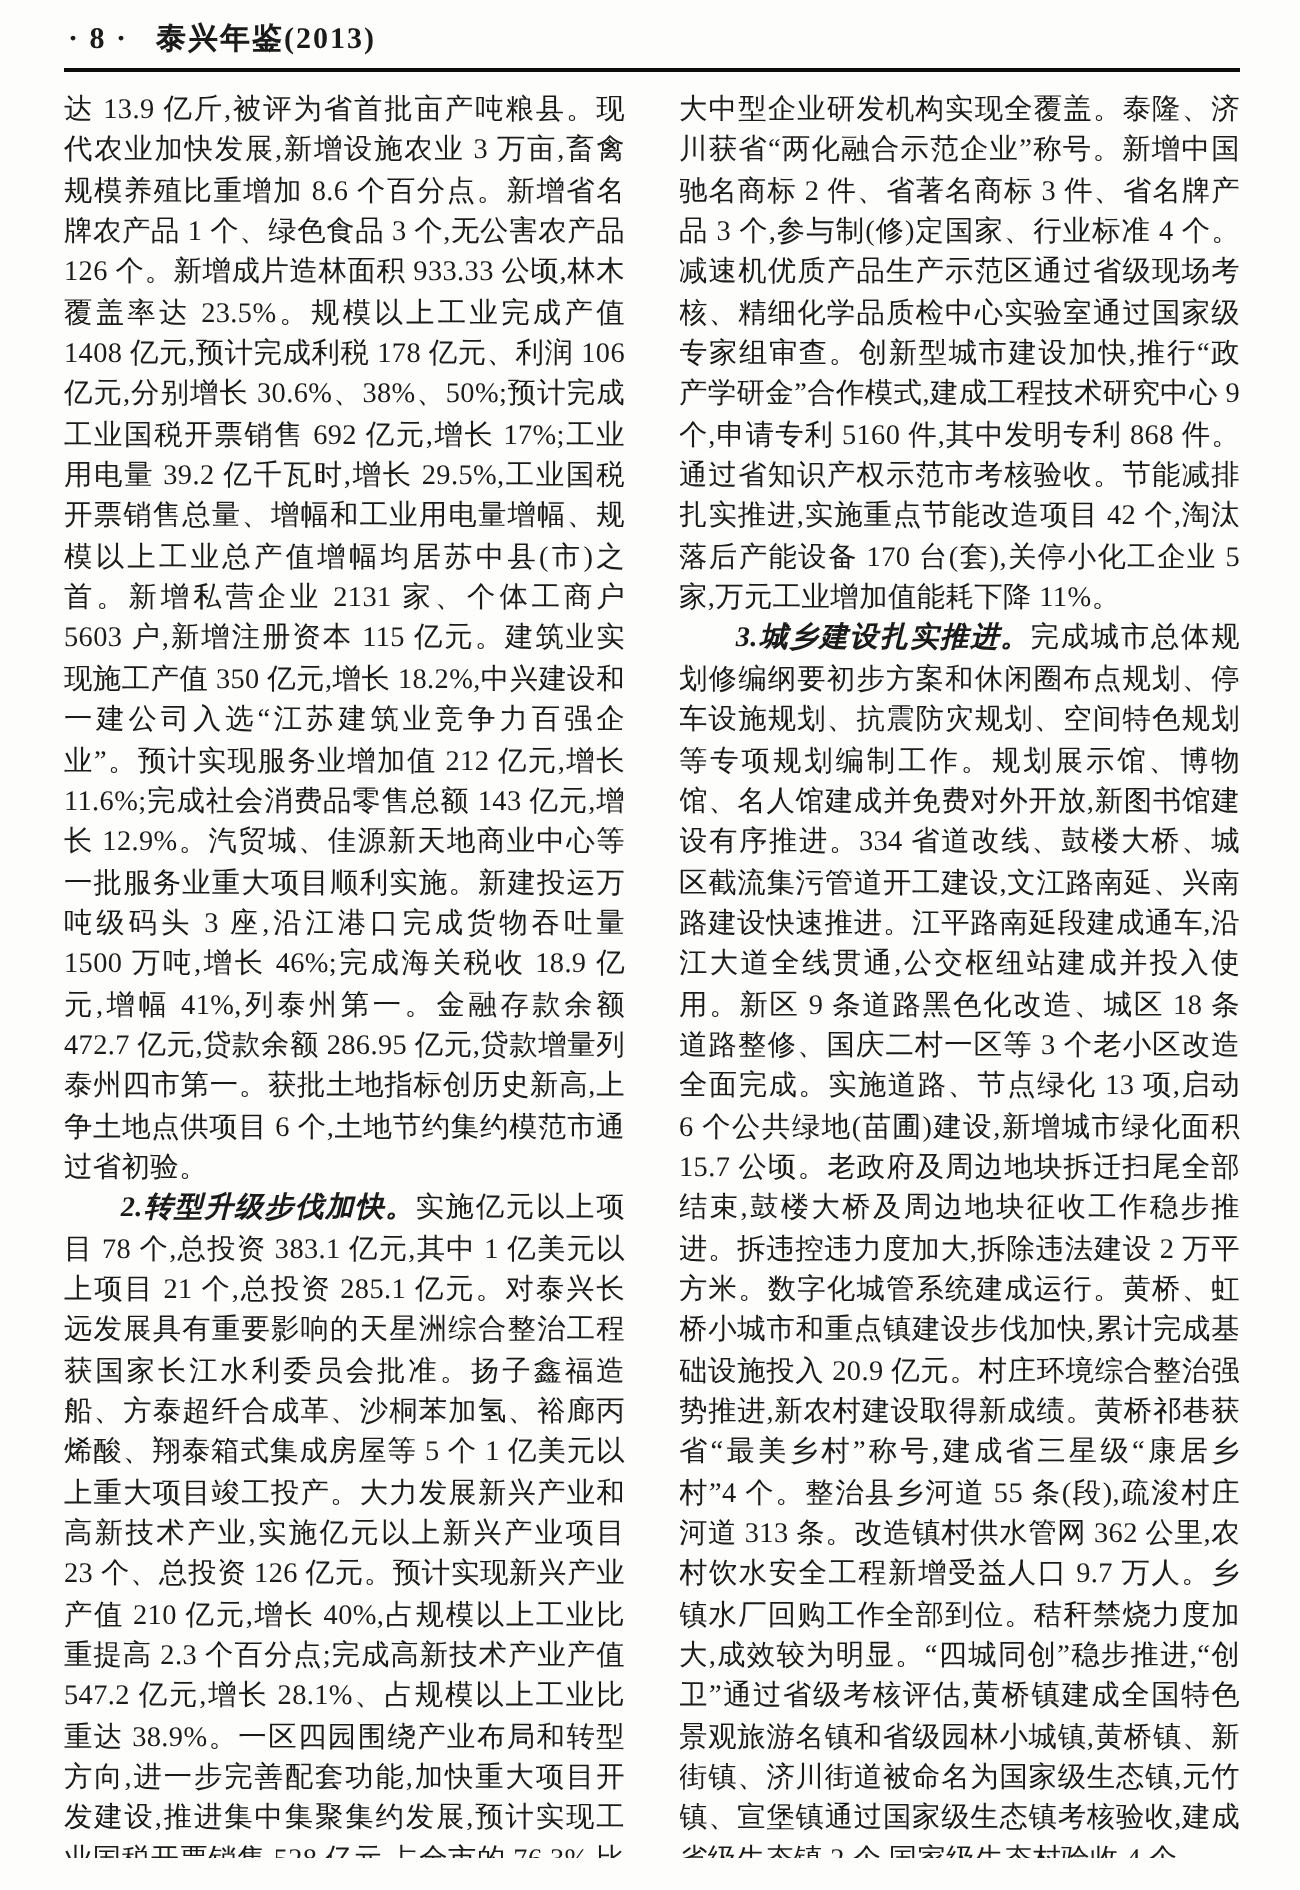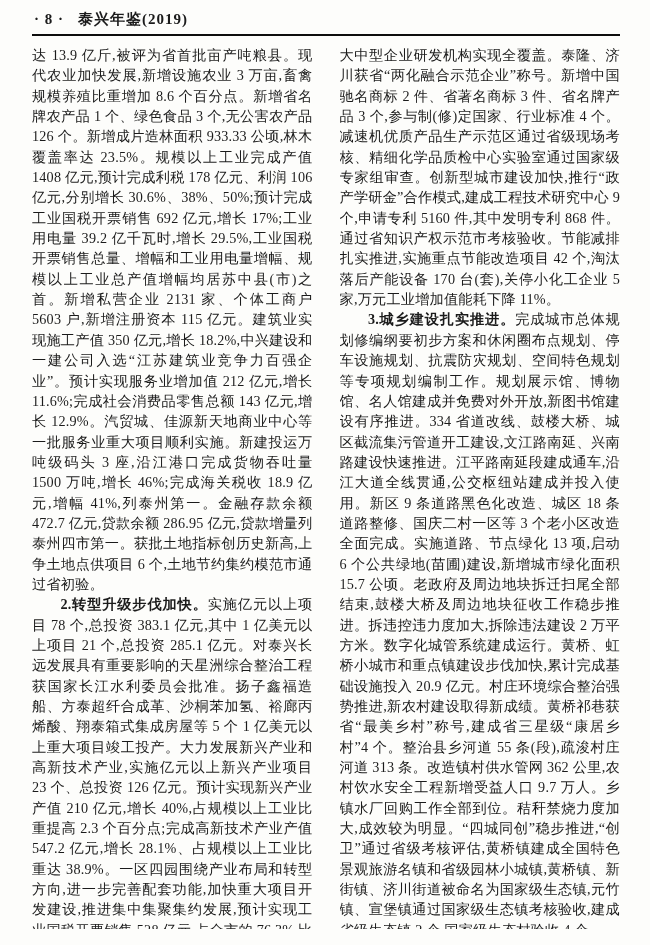--- a/index.html
+++ b/index.html
@@ -46,30 +46,31 @@
   p.para {
     margin: 0;
     font-size: 14.2px;
     line-height: 20.35px;
     text-align: justify;
     text-justify: inter-ideograph;
     letter-spacing: 0.2px;
   }
   p.para.indent { text-indent: 2em; }
   .lead {
+    font-style: italic;
     font-weight: bold;
   }
 </style>
 </head>
 <body>
 
 <div class="page">
   <div class="page-header">
     <span class="page-number">· 8 ·</span>
-    <span class="book-title">泰兴年鉴(2019)</span>
+    <span class="book-title">泰兴年鉴(2013)</span>
   </div>
   <hr class="header-rule">
   <div class="content-columns">
     <div class="col">
         <p class="para"><span>达 13.9 亿斤,被评为省首批亩产吨粮县。现代农业加快发展,新增设施农业 3 万亩,畜禽规模养殖比重增加 8.6 个百分点。新增省名牌农产品 1 个、绿色食品 3 个,无公害农产品 126 个。新增成片造林面积 933.33 公顷,林木覆盖率达 23.5%。规模以上工业完成产值 1408 亿元,预计完成利税 178 亿元、利润 106 亿元,分别增长 30.6%、38%、50%;预计完成工业国税开票销售 692 亿元,增长 17%;工业用电量 39.2 亿千瓦时,增长 29.5%,工业国税开票销售总量、增幅和工业用电量增幅、规模以上工业总产值增幅均居苏中县(市)之首。新增私营企业 2131 家、个体工商户 5603 户,新增注册资本 115 亿元。建筑业实现施工产值 350 亿元,增长 18.2%,中兴建设和一建公司入选“江苏建筑业竞争力百强企业”。预计实现服务业增加值 212 亿元,增长 11.6%;完成社会消费品零售总额 143 亿元,增长 12.9%。汽贸城、佳源新天地商业中心等一批服务业重大项目顺利实施。新建投运万吨级码头 3 座,沿江港口完成货物吞吐量 1500 万吨,增长 46%;完成海关税收 18.9 亿元,增幅 41%,列泰州第一。金融存款余额 472.7 亿元,贷款余额 286.95 亿元,贷款增量列泰州四市第一。获批土地指标创历史新高,上争土地点供项目 6 个,土地节约集约模范市通过省初验。</span></p>
         <p class="para indent"><span class="lead">2.转型升级步伐加快。</span><span>实施亿元以上项目 78 个,总投资 383.1 亿元,其中 1 亿美元以上项目 21 个,总投资 285.1 亿元。对泰兴长远发展具有重要影响的天星洲综合整治工程获国家长江水利委员会批准。扬子鑫福造船、方泰超纤合成革、沙桐苯加氢、裕廊丙烯酸、翔泰箱式集成房屋等 5 个 1 亿美元以上重大项目竣工投产。大力发展新兴产业和高新技术产业,实施亿元以上新兴产业项目 23 个、总投资 126 亿元。预计实现新兴产业产值 210 亿元,增长 40%,占规模以上工业比重提高 2.3 个百分点;完成高新技术产业产值 547.2 亿元,增长 28.1%、占规模以上工业比重达 38.9%。一区四园围绕产业布局和转型方向,进一步完善配套功能,加快重大项目开发建设,推进集中集聚集约发展,预计实现工业国税开票销售 528 亿元,占全市的 76.3%,比上年提高 9.4 个百分点。开发区建成化工新材料省新型工业化产业示范基地和省知识产权试点园区;虹桥工业园可望获批为国家级高新技术示范园区;黄桥工业园建成国家国际科技合作基地和省现代装备科技产业园;城东工业园建成省重点培育小企业创业示范基地;农产品加工园获批为省现代农业产业园区。大力实施“千企升级行动计划”,引导企业加大研发投入、加强技术改造,实施品牌战略,税收过亿元企业达 3 家,新增年开票销售 50 亿元以上企业 2 家、10 亿元以上企业 4 家。预计完成工业技改财务发生数 176 亿元,全社会研发投入占 GDP 比重达 1.8%,</span></p>
       </div>
     <div class="col">
         <p class="para"><span>大中型企业研发机构实现全覆盖。泰隆、济川获省“两化融合示范企业”称号。新增中国驰名商标 2 件、省著名商标 3 件、省名牌产品 3 个,参与制(修)定国家、行业标准 4 个。减速机优质产品生产示范区通过省级现场考核、精细化学品质检中心实验室通过国家级专家组审查。创新型城市建设加快,推行“政产学研金”合作模式,建成工程技术研究中心 9 个,申请专利 5160 件,其中发明专利 868 件。通过省知识产权示范市考核验收。节能减排扎实推进,实施重点节能改造项目 42 个,淘汰落后产能设备 170 台(套),关停小化工企业 5 家,万元工业增加值能耗下降 11%。</span></p>
         <p class="para indent"><span class="lead">3.城乡建设扎实推进。</span><span>完成城市总体规划修编纲要初步方案和休闲圈布点规划、停车设施规划、抗震防灾规划、空间特色规划等专项规划编制工作。规划展示馆、博物馆、名人馆建成并免费对外开放,新图书馆建设有序推进。334 省道改线、鼓楼大桥、城区截流集污管道开工建设,文江路南延、兴南路建设快速推进。江平路南延段建成通车,沿江大道全线贯通,公交枢纽站建成并投入使用。新区 9 条道路黑色化改造、城区 18 条道路整修、国庆二村一区等 3 个老小区改造全面完成。实施道路、节点绿化 13 项,启动 6 个公共绿地(苗圃)建设,新增城市绿化面积 15.7 公顷。老政府及周边地块拆迁扫尾全部结束,鼓楼大桥及周边地块征收工作稳步推进。拆违控违力度加大,拆除违法建设 2 万平方米。数字化城管系统建成运行。黄桥、虹桥小城市和重点镇建设步伐加快,累计完成基础设施投入 20.9 亿元。村庄环境综合整治强势推进,新农村建设取得新成绩。黄桥祁巷获省“最美乡村”称号,建成省三星级“康居乡村”4 个。整治县乡河道 55 条(段),疏浚村庄河道 313 条。改造镇村供水管网 362 公里,农村饮水安全工程新增受益人口 9.7 万人。乡镇水厂回购工作全部到位。秸秆禁烧力度加大,成效较为明显。“四城同创”稳步推进,“创卫”通过省级考核评估,黄桥镇建成全国特色景观旅游名镇和省级园林小城镇,黄桥镇、新街镇、济川街道被命名为国家级生态镇,元竹镇、宣堡镇通过国家级生态镇考核验收,建成省级生态镇 2 个,国家级生态村验收 4 个。</span></p>

